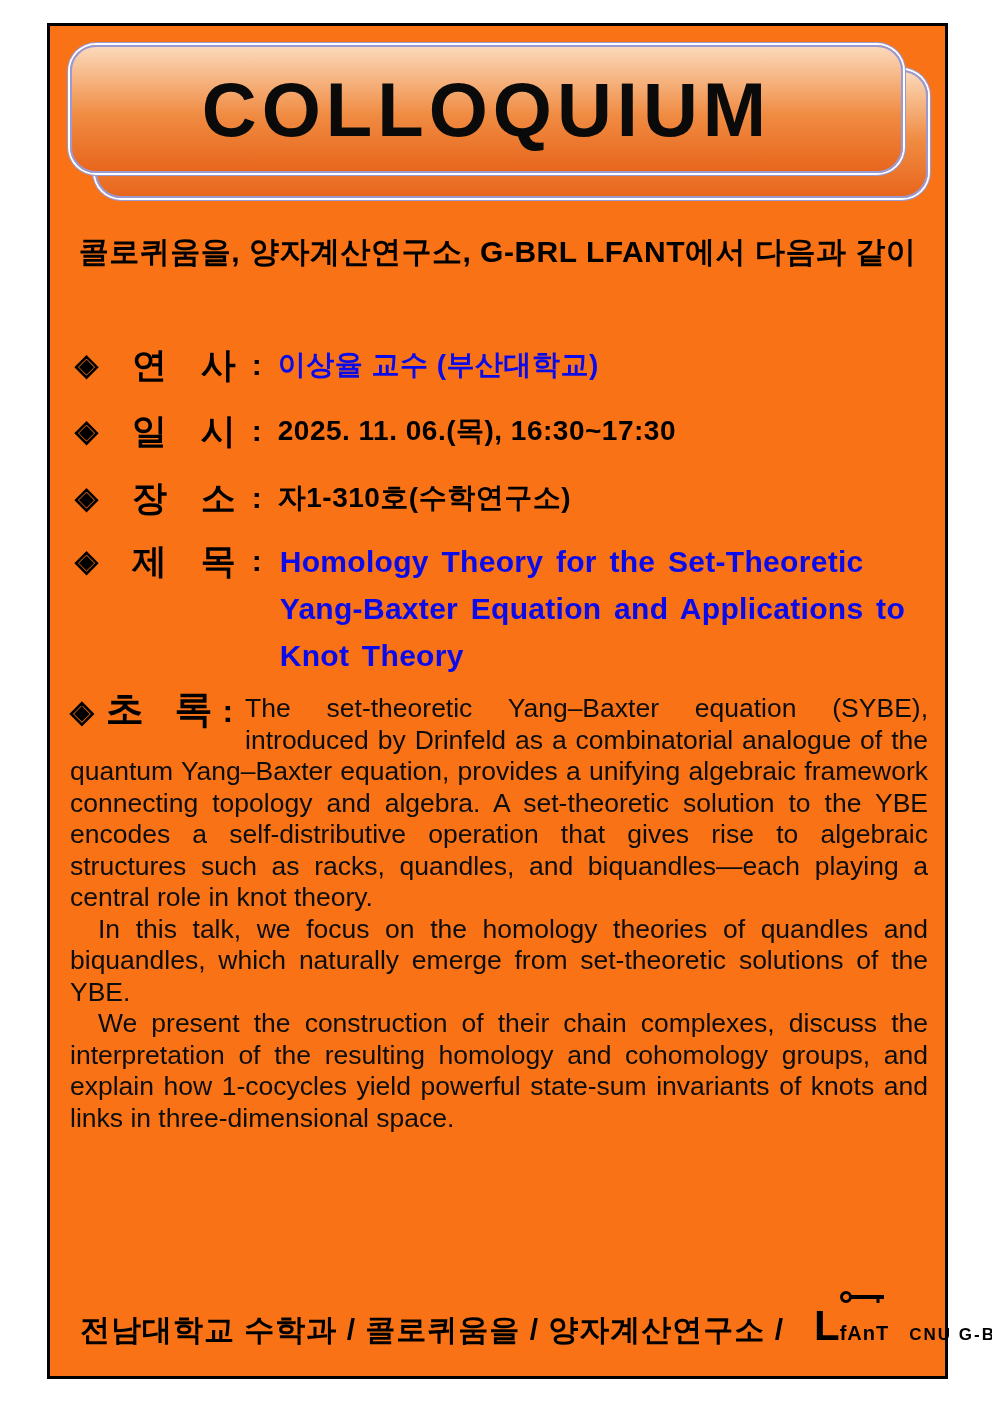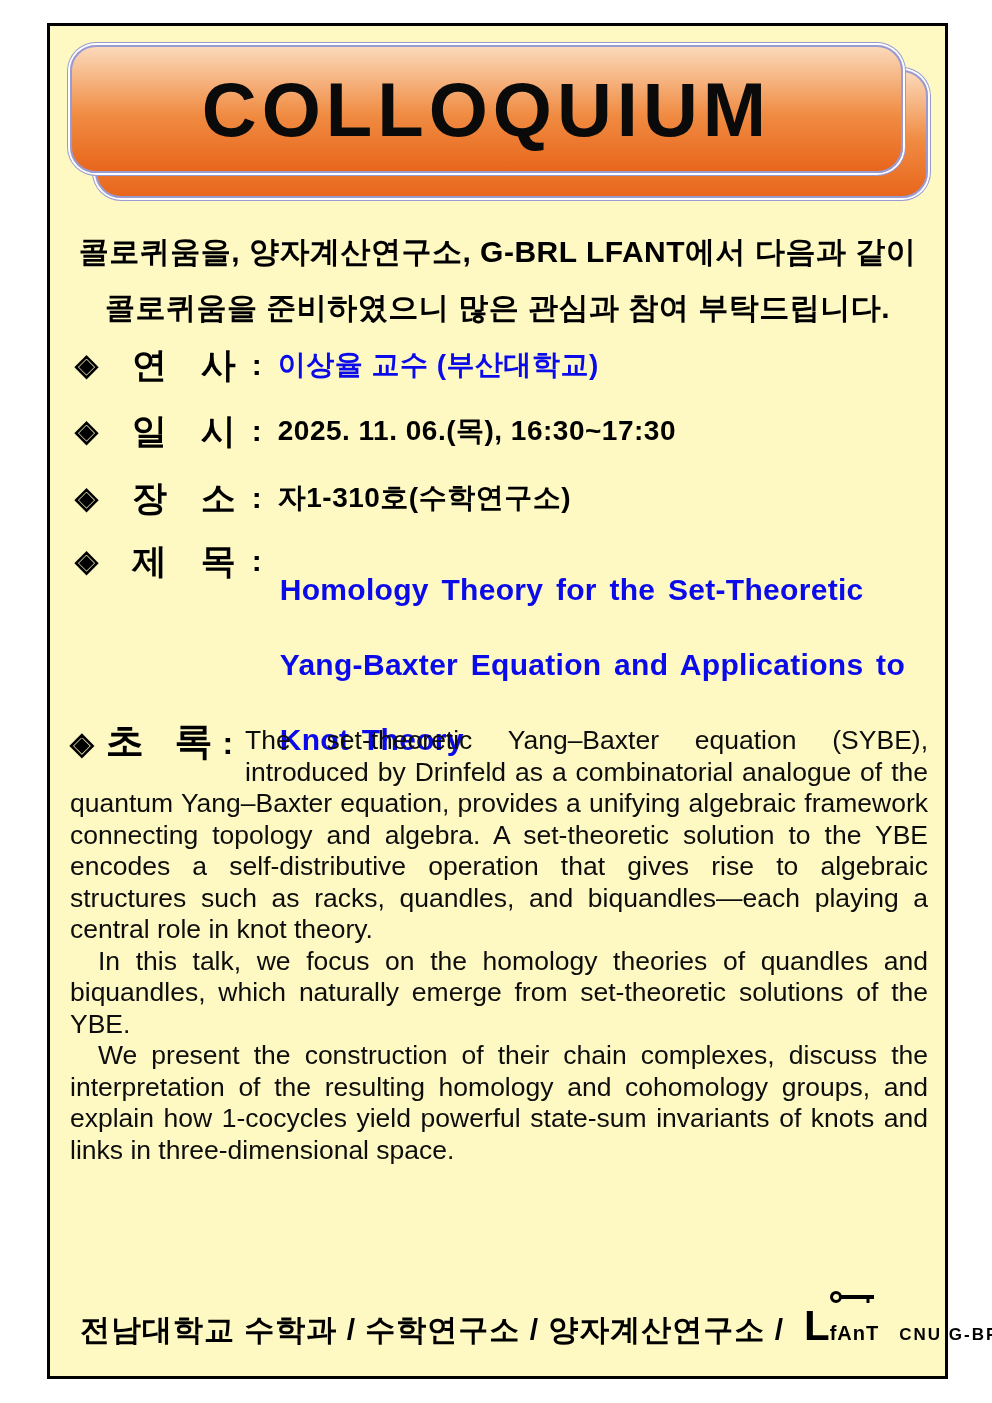--- a/index.html
+++ b/index.html
@@ -11,21 +11,21 @@
   }
   *{box-sizing:border-box;}
   html,body{margin:0;padding:0;}
   body{
     width:992px;height:1403px;position:relative;background:#ffffff;
     font-family:"Liberation Sans", sans-serif;color:#000;
     overflow:hidden;
   }
   .frame{
     position:absolute;left:47px;top:23px;width:901px;height:1356px;
-    border:3px solid #000;background:#fef9c3;
+    border:3px solid #000;background:#f97316;
   }
   
   .banner{position:absolute;left:20px;top:19px;width:860px;height:155px;}
   .banner-layer{
     position:absolute;width:833px;height:128px;border-radius:26px;
     background:linear-gradient(180deg,var(--banner-orange-top) 0%,var(--banner-orange-mid) 55%,var(--banner-orange-bottom) 100%);
     border:2px solid var(--banner-border);
     box-shadow:0 0 0 2px #ffffff,0 0 0 3px var(--banner-border);
   }
   .banner-back{left:25px;top:25px;}
@@ -45,65 +45,63 @@
     font-weight:bold;white-space:nowrap;
   }
   .row .bullet{font-size:30px;width:46px;line-height:46px;}
   .row .k-label{font-size:35px;letter-spacing:12px;line-height:46px;margin-left:11px;}
   .row .colon{font-size:30px;line-height:46px;margin:0 16px 0 4px;}
   .row .value{font-size:28px;line-height:46px;letter-spacing:0.5px;}
   .blue{color:var(--accent-blue);}
   .title-lines{margin-left:2px;}
   .title-lines span{
     display:block;font-size:30px;line-height:47px;font-weight:bold;
-    color:var(--accent-blue);letter-spacing:0.3px;word-spacing:4px;margin-top:28px;
+    color:var(--accent-blue);letter-spacing:0.3px;word-spacing:4px;
   }
   
   .abstract{
     position:absolute;left:20px;top:667px;width:858px;
     font-size:26.5px;line-height:31.5px;color:#0d0d0d;
     text-align:justify;
-    margin-top:32px;
   }
   .abstract p{margin:0;}
   .ab-label{
     float:left;height:34px;line-height:32px;margin-right:12px;
     font-weight:bold;color:#000;white-space:nowrap;
   }
   .ab-label .bullet-lg{font-size:31px;margin-right:12px;}
   .ab-label .ab-title{font-size:38px;letter-spacing:10px;}
   .ab-label .ab-colon{font-size:32px;}
   .ind{text-indent:28px;}
   
   .footer{
     position:absolute;left:30px;top:1276px;width:868px;
     display:flex;align-items:baseline;font-weight:bold;white-space:nowrap;
   }
   .affil{font-size:30px;letter-spacing:1px;}
-  .logo{position:relative;margin-left:20px;display:inline-block;}
+  .logo{position:relative;margin-left:30px;display:inline-block;}
   .logo-L{font-size:42px;font-weight:bold;letter-spacing:0;}
   .logo-sub{font-size:20px;font-weight:bold;letter-spacing:1px;}
   .key-icon{position:absolute;left:24px;top:-14px;}
   .logo-caption{font-size:17px;margin-left:20px;letter-spacing:2px;}
 </style>
 </head>
 <body>
 
 <div class="frame">
 
   <div class="banner">
     <div class="banner-layer banner-back"></div>
     <div class="banner-layer banner-front">
       <span class="banner-title">COLLOQUIUM</span>
     </div>
   </div>
 
   <div class="intro">
     <div>콜로퀴움을, 양자계산연구소, G-BRL LFANT에서 다음과 같이</div>
-    <div>콜로퀴움을 준비하였으니 많은 관심과 참여 부탁드립니다.</div>
   </div>
 
   <div class="row" style="top:316px">
     <span class="bullet">◈</span>
     <span class="k-label">연 사</span>
     <span class="colon">:</span>
     <span class="value blue">이상율 교수 (부산대학교)</span>
   </div>
 
   <div class="row" style="top:382px">
@@ -135,21 +133,21 @@
     <p>
       <span class="ab-label">
         <span class="bullet-lg">◈</span><span class="ab-title">초 록</span><span class="ab-colon">:</span>
       </span><span>The set-theoretic Yang–Baxter equation (SYBE), introduced by Drinfeld as a combinatorial analogue of the quantum Yang–Baxter equation, provides a unifying algebraic framework connecting topology and algebra. A set-theoretic solution to the YBE encodes a self-distributive operation that gives rise to algebraic structures such as racks, quandles, and biquandles—each playing a central role in knot theory.</span>
     </p>
     <p class="ind">In this talk, we focus on the homology theories of quandles and biquandles, which naturally emerge from set-theoretic solutions of the YBE.</p>
     <p class="ind">We present the construction of their chain complexes, discuss the interpretation of the resulting homology and cohomology groups, and explain how 1-cocycles yield powerful state-sum invariants of knots and links in three-dimensional space.</p>
   </div>
 
   <div class="footer">
-    <span class="affil">전남대학교 수학과 / 수학연구소 / 양자계산연구소 /</span>
+    <span class="affil">전남대학교 수학과 / 콜로퀴움을 / 양자계산연구소 /</span>
     <span class="logo">
       <svg class="key-icon" width="50" height="18" viewBox="0 0 50 18">
         <circle cx="8" cy="9" r="4.5" fill="none" stroke="#000" stroke-width="3"></circle>
         <line x1="12.5" y1="9" x2="46" y2="9" stroke="#000" stroke-width="4"></line>
         <line x1="40" y1="9" x2="40" y2="15" stroke="#000" stroke-width="3"></line>
       </svg>
       <span class="logo-L">L</span><span class="logo-sub">fAnT</span>
     </span>
     <span class="logo-caption">CNU G-BRL LFANT</span>
   </div>

